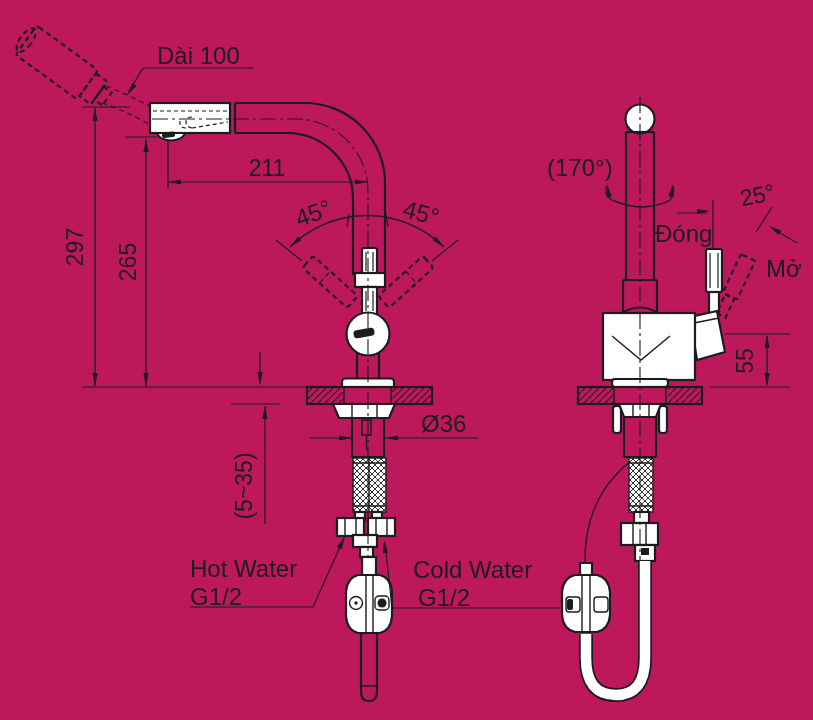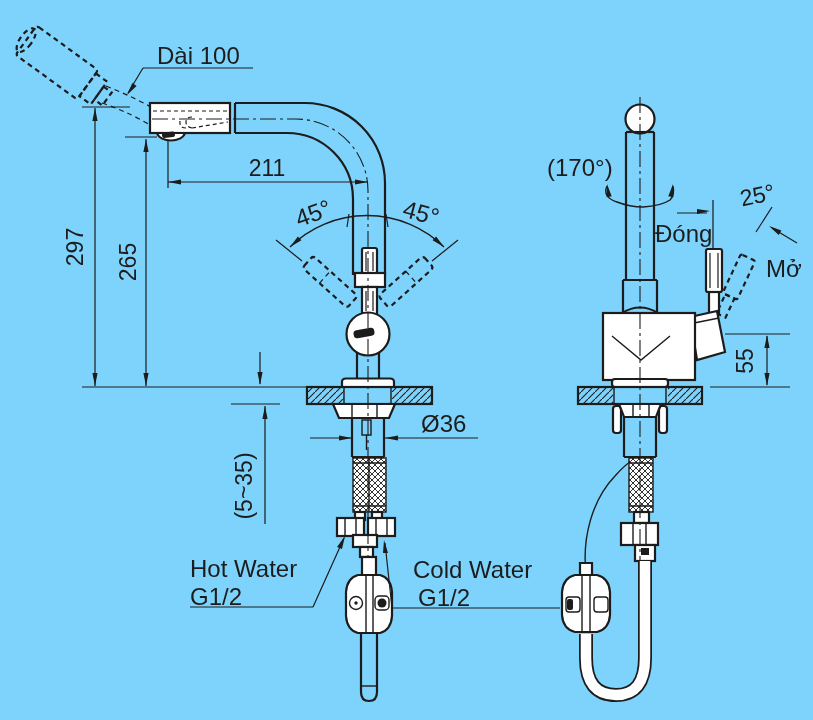--- a/index.html
+++ b/index.html
@@ -1,16 +1,16 @@
 <!DOCTYPE html>
 <html><head>
 <meta charset="utf-8">
 <style>
   html,body{margin:0;padding:0;background:#ffffff;}
-  .stage{width:813px;height:720px;background:#7dd3fc;overflow:hidden;}
+  .stage{width:813px;height:720px;background:#be185d;overflow:hidden;}
   svg{display:block;}
   svg text{fill:#1c1c1c;font-family:"Liberation Sans",sans-serif;font-size:23px;}
   .f24{font-size:24px;}
   .o{stroke:#1c1c1c;stroke-width:2.2;fill:none;stroke-linecap:butt;}
   .ow{stroke:#1c1c1c;stroke-width:2.2;fill:#ffffff;}
   .o14{stroke:#1c1c1c;stroke-width:1.4;fill:none;}
   .o12{stroke:#1c1c1c;stroke-width:1.2;fill:none;}
   .t{stroke:#1c1c1c;stroke-width:1.2;fill:none;}
   .t14{stroke:#1c1c1c;stroke-width:1.4;fill:none;}
   .dash{stroke-dasharray:5 4;}

